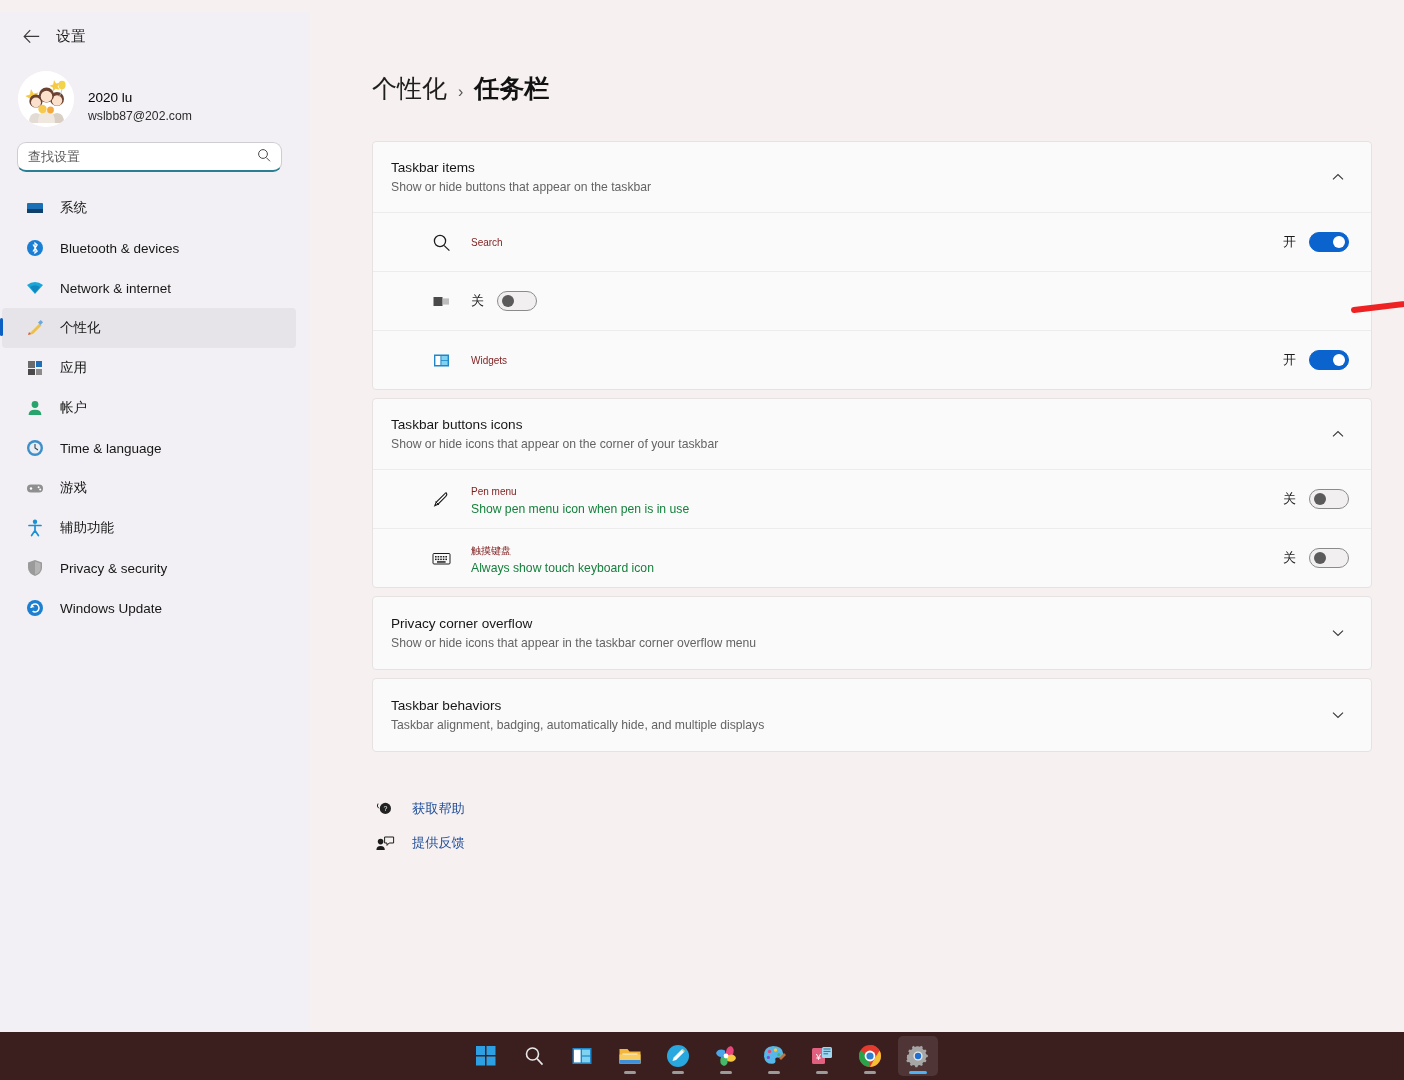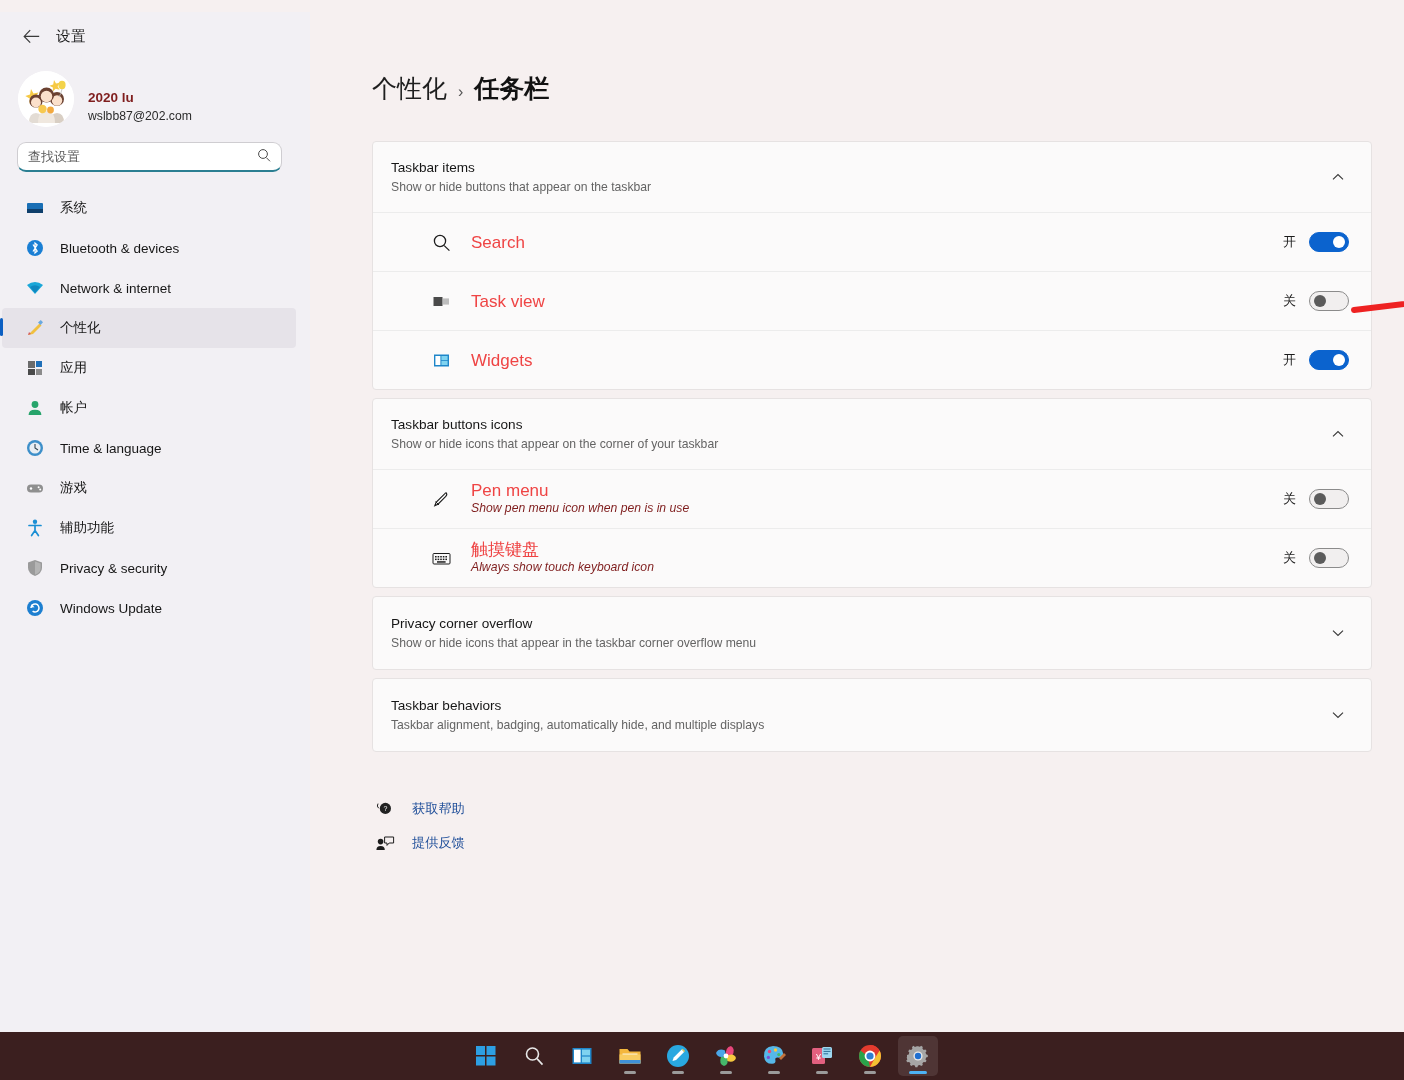--- a/index.html
+++ b/index.html
@@ -21,21 +21,21 @@
     color: #444; font-size: 17px; cursor: pointer;
   }
   .settings-title { font-size: 14.5px; color: #1b1b1b; margin-left: 8px; letter-spacing: .5px; }
 
   .profile { display: flex; align-items: center; padding: 10px 0 6px 18px; height: 74px; }
   .avatar {
     width: 56px; height: 56px; border-radius: 50%; background: #ffffff;
     position: relative; overflow: hidden; flex: none;
   }
   .profile-text { margin-left: 14px; }
-  .profile-name { font-size: 13.5px; color: #7f1d1d; font-weight: 700; line-height: 18px; margin-top: 16px; }
+  .profile-name { font-size: 13.5px; color: #000000; font-weight: 400; line-height: 18px; margin-top: 16px; }
   .profile-mail { font-size: 12.2px; color: #2b2b2b; line-height: 18px; }
 
   .searchwrap { padding: 8px 28px 0 17px; }
   .searchbox {
     position: relative; height: 30px; background: #ffffff;
     border: 1px solid #cfcdd1; border-bottom: 2px solid #2b7f92;
     border-radius: 9px; display: flex; align-items: center; padding: 0 10px;
   }
   .searchbox input {
     border: 0; outline: 0; width: 100%; font-size: 13px; color: #1b1b1b;
@@ -78,22 +78,22 @@
   .card-title { font-size: 13.6px; color: #161616; line-height: 19px; }
   .card-sub { font-size: 12.2px; color: #646464; line-height: 18px; margin-top: 1px; }
   .chev { width: 22px; text-align: center; color: #3b3b3b; font-size: 12px; flex: none; }
 
   .row {
     display: flex; align-items: center; min-height: 59px;
     border-top: 1px solid #ececec; padding: 0 22px 0 56px; cursor: pointer;
   }
   .row .rowicon { width: 24px; height: 24px; margin-right: 18px; flex: none; display:flex; align-items:center; justify-content:center; }
   .row .rowtxt { flex: 1; }
-  .row-title { font-size: 17px; color: #ef4444; line-height: 19px; }
-  .row-sub { font-size: 12.2px; color: #7f1d1d; line-height: 17px; font-style: italic; }
+  .row-title { font-size: 10px; color: #7f1d1d; line-height: 19px; }
+  .row-sub { font-size: 12.2px; color: #15803d; line-height: 17px; }
   .state { font-size: 13px; color: #1b1b1b; margin-right: 13px; }
 
   .toggle {
     width: 40px; height: 20px; border-radius: 10px; position: relative;
     flex: none; cursor: pointer;
   }
   .toggle.on { background: #0b63ce; border: 1px solid #0b63ce; }
   .toggle.off { background: #f1efef; border: 1px solid #8b8b8b; }
   .knob { position: absolute; top: 50%; transform: translateY(-50%); border-radius: 50%; }
   .toggle.on .knob { right: 3px; width: 12px; height: 12px; background: #ffffff; }
@@ -337,23 +337,20 @@
           </span>
       </div>
 
       <div class="row">
         <span class="rowicon">
           <svg width="19" height="19" viewBox="0 0 19 19">
               <rect x="1.5" y="5" width="9" height="9" fill="#4a4a4a"></rect>
               <rect x="11" y="6.4" width="6" height="6.2" fill="#bdbdbd"></rect>
             </svg>
         </span>
-        <span class="rowtxt">
-          <span class="row-title">Task view</span>
-        </span>
         <span class="state">关</span>
         <span class="toggle off">
             <span class="knob"></span>
           </span>
       </div>
 
       <div class="row">
         <span class="rowicon">
           <svg width="19" height="19" viewBox="0 0 19 19">
               <rect x="2" y="3.5" width="15" height="12" fill="#1e86c9"></rect>

